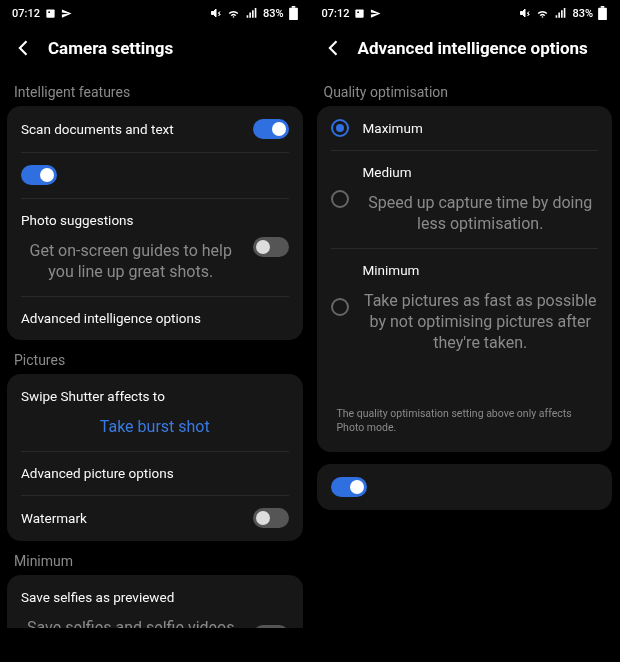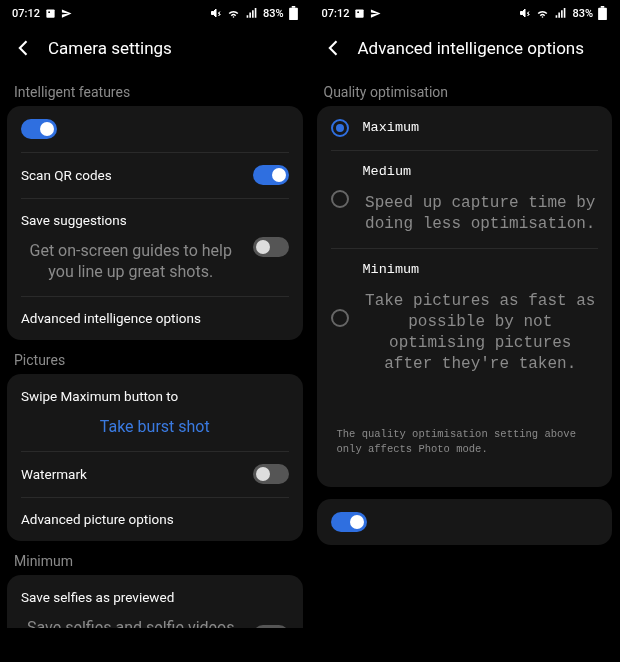--- a/index.html
+++ b/index.html
@@ -7,21 +7,21 @@
   .wrap { display: flex; width: 619px; height: 662px; }
   .phone { width: 310px; height: 662px; background: #000; position: relative; overflow: hidden; color: #eee; }
 
   
   .status { display: flex; justify-content: space-between; align-items: center; padding: 6px 12px 4px; font-size: 11px; font-weight: 500; color: #fff; }
   .status .left, .status .right { display: flex; align-items: center; gap: 5px; }
   .status .right svg, .status .left svg { display: block; }
 
   
   .header { display: flex; align-items: center; gap: 14px; padding: 14px 14px 18px; }
-  .header h1 { font-size: 17px; font-weight: 400; color: #fff; }
+  .header h1 { font-size: 17px; font-weight: 700; color: #fff; }
 
   
   .section-label { font-size: 14px; color: #8a8a8a; padding: 0 14px 6px; margin-top: 8px; }
   .card { background: #171717; border-radius: 14px; margin: 0 7px 12px; overflow: hidden; }
   .row { display: flex; align-items: center; padding: 13px 14px; gap: 12px; position: relative; }
   .row + .row::before { content: ""; position: absolute; left: 14px; right: 14px; top: 0; height: 1px; background: #2a2a2a; }
   .row .txt { flex: 1; min-width: 0; }
   .row .title { font-size: 13.5px; color: #fafafa; line-height: 1.35; }
   .row .sub { font-size: 16px; color: #8a8a8a; line-height: 1.3; margin-top: 12px; text-align: center; }
   .row .sub.link { color: #3a7ae0; }
@@ -82,67 +82,67 @@
       <div class="header">
         <svg width="20" height="20" viewBox="0 0 24 24" fill="none" stroke="#fff" stroke-width="2.5">
             <path d="M15 4l-8 8 8 8"></path>
           </svg>
         <h1>Camera settings</h1>
       </div>
 
       <div class="section-label">Intelligent features</div>
       <div class="card">
         <div class="row">
+          <div class="txt">
+              <div class="title">Scan documents and text</div>
+            </div>
           <div class="toggle on">
               <div class="knob"></div>
             </div>
         </div>
         <div class="row">
-          <div class="txt">
-              <div class="title">Scan QR codes</div>
-            </div>
           <div class="toggle on">
               <div class="knob"></div>
             </div>
         </div>
         <div class="row">
           <div class="txt">
-            <div class="title">Save suggestions</div>
+            <div class="title">Photo suggestions</div>
             <div class="sub">Get on-screen guides to help you line up great shots.</div>
           </div>
           <div class="toggle off">
               <div class="knob"></div>
             </div>
         </div>
         <div class="row">
           <div class="txt">
               <div class="title">Advanced intelligence options</div>
             </div>
         </div>
       </div>
 
       <div class="section-label">Pictures</div>
       <div class="card">
         <div class="row">
           <div class="txt">
-            <div class="title">Swipe Maximum button to</div>
+            <div class="title">Swipe Shutter affects to</div>
             <div class="sub link">Take burst shot</div>
           </div>
         </div>
         <div class="row">
           <div class="txt">
+              <div class="title">Advanced picture options</div>
+            </div>
+        </div>
+        <div class="row">
+          <div class="txt">
               <div class="title">Watermark</div>
             </div>
           <div class="toggle off">
               <div class="knob"></div>
-            </div>
-        </div>
-        <div class="row">
-          <div class="txt">
-              <div class="title">Advanced picture options</div>
             </div>
         </div>
       </div>
 
       <div class="section-label">Minimum</div>
       <div class="card">
         <div class="row">
           <div class="txt">
             <div class="title">Save selfies as previewed</div>
             <div class="sub">Save selfies and selfie videos as they appear in the preview without flipping them.</div>
@@ -193,21 +193,21 @@
 
     <div class="scroll">
       <div class="header">
         <svg width="20" height="20" viewBox="0 0 24 24" fill="none" stroke="#fff" stroke-width="2.5">
             <path d="M15 4l-8 8 8 8"></path>
           </svg>
         <h1>Advanced intelligence options</h1>
       </div>
 
       <div class="section-label">Quality optimisation</div>
-      <div class="card" style="padding-bottom:17px;font-family:Liberation Mono, monospace;">
+      <div class="card" style="padding-bottom:3px;">
         <div class="row">
           <div class="radio sel"></div>
           <div class="txt">
               <div class="title">Maximum</div>
             </div>
         </div>
         <div class="row">
           <div class="radio"></div>
           <div class="txt">
             <div class="title">Medium</div>

